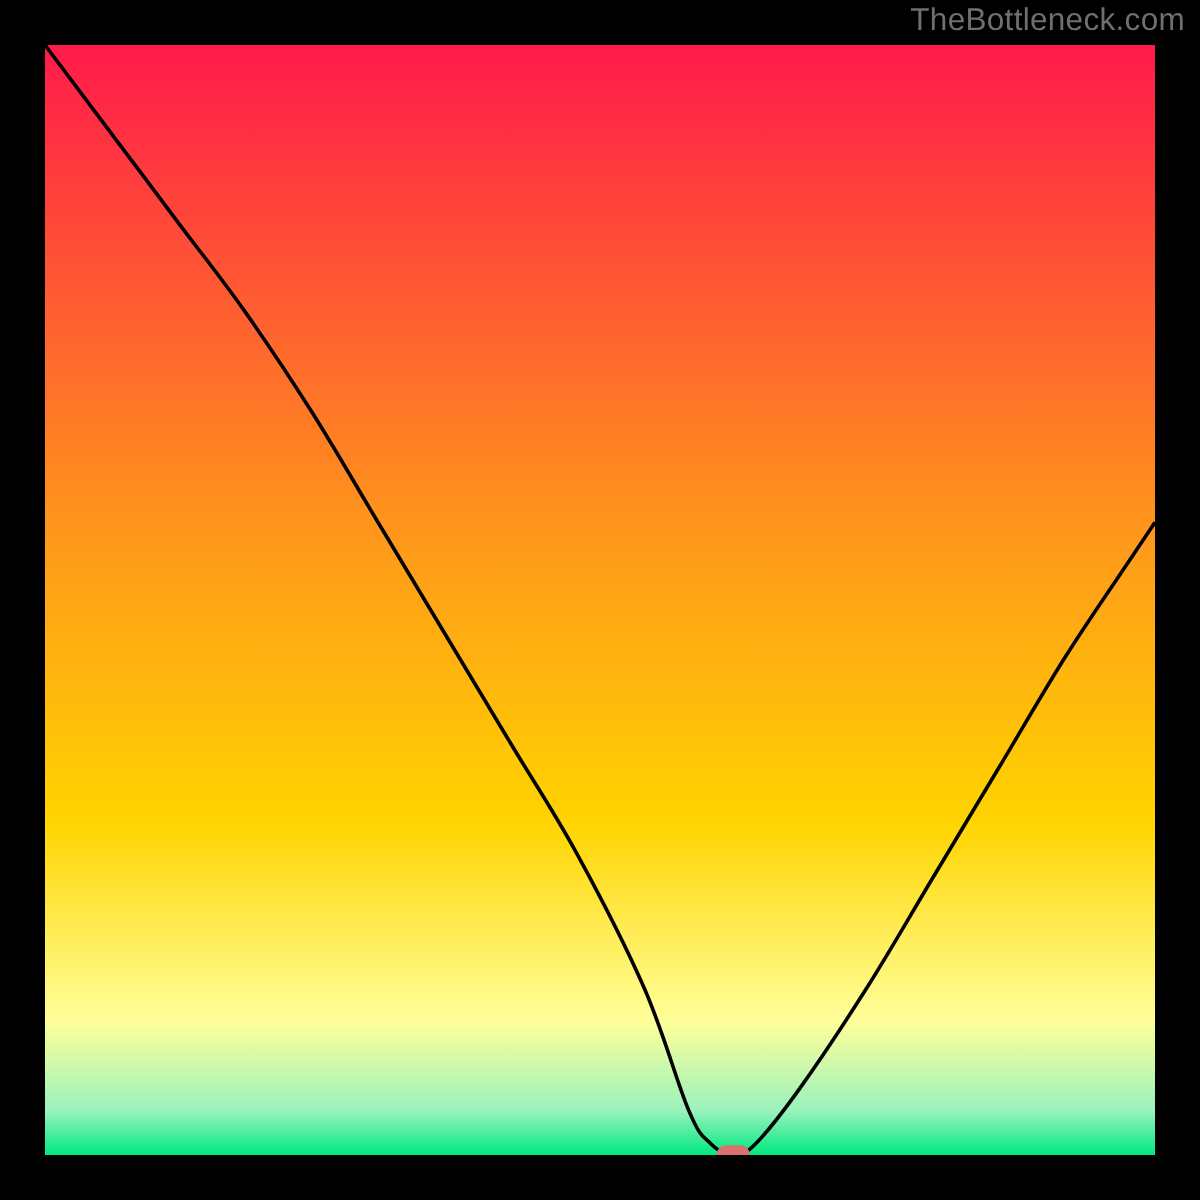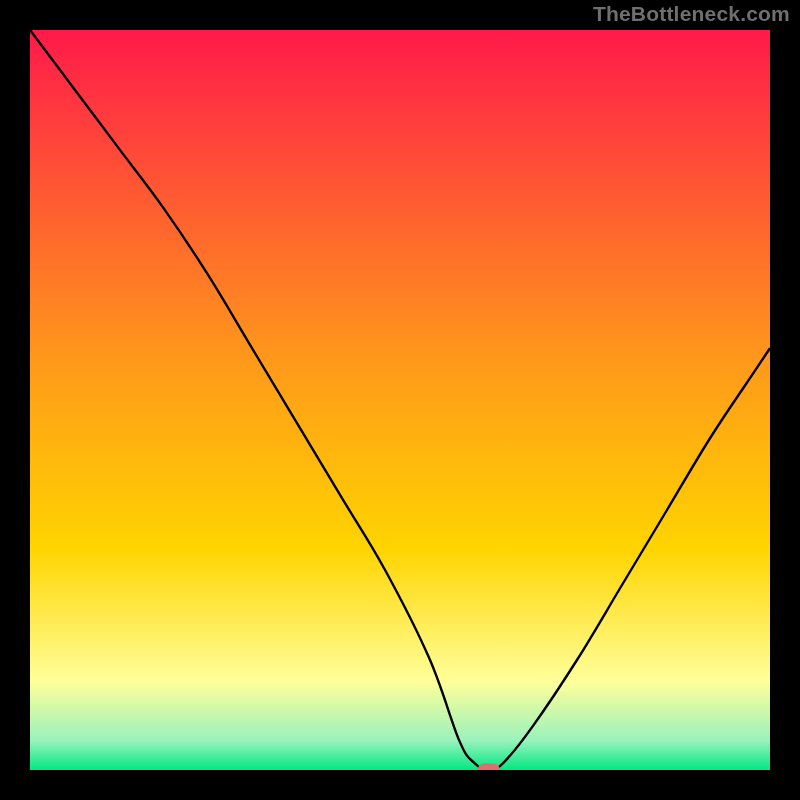--- a/index.html
+++ b/index.html
@@ -11,21 +11,21 @@
   .wrap {
     width: 800px;
     height: 800px;
     position: relative;
   }
   .watermark {
     position: absolute;
     top: 2px;
     right: 10px;
     font-size: 21px;
-    font-weight: bold;
+    font-weight: normal;
     color: #6f6f6f;
     letter-spacing: 0.2px;
   }
   svg { display: block; }
 </style>
 </head>
 <body>
 
 <div class="wrap">
   <div class="watermark">TheBottleneck.com</div>

